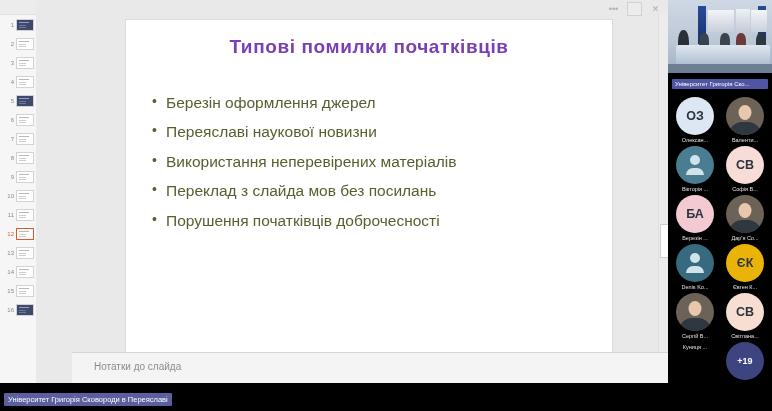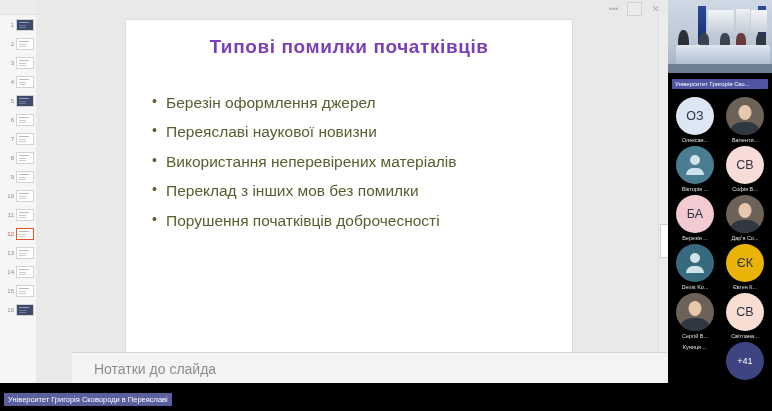--- a/index.html
+++ b/index.html
@@ -119,20 +119,21 @@
     background: #f0f0f0;
   }
 
   .slide {
     position: absolute;
     left: 90px; top: 20px;
     width: 446px; height: 332px;
     background: #ffffff;
     box-shadow: 0 0 0 1px #dcdcdc;
     overflow: hidden;
+    padding-left: 40px;
   }
   .slide-title {
     position: absolute;
     top: 16px; left: 0; right: 0;
     text-align: center;
     font-size: 19px;
     font-weight: bold;
     color: #7b3fb5;
     letter-spacing: .6px;
     white-space: nowrap;
@@ -179,21 +180,21 @@
   .notes {
     position: absolute;
     left: 36px; right: 0;
     bottom: 0; height: 30px;
     background: #f4f4f4;
     border-top: 1px solid #d6d6d6;
   }
   .notes-text {
     position: absolute;
     left: 22px; top: 8px;
-    font-size: 14px;
+    font-size: 10px;
     color: #8d8d8d;
   }
 
   
   .conf-panel {
     position: absolute;
     right: 0; top: 0;
     width: 104px; height: 411px;
     background: #000000;
   }
@@ -260,21 +261,21 @@
     align-items: center;
     justify-content: flex-start;
   }
   .avatar {
     width: 38px; height: 38px;
     border-radius: 50%;
     display: flex;
     align-items: center;
     justify-content: center;
     font-size: 12.5px;
-    font-weight: normal;
+    font-weight: bold;
     color: #2d3340;
     overflow: hidden;
     position: relative;
   }
   .avatar.photo { background: #6d6257; }
   .avatar.icon-av {
     background: #4b7d92;
   }
   .avatar .silhouette-head {
     position: absolute;
@@ -436,21 +437,21 @@
             <div class="bullet">
               <span class="dot">•</span>
               <span class="txt">Переяславі наукової новизни</span>
             </div>
             <div class="bullet">
               <span class="dot">•</span>
               <span class="txt">Використання неперевірених матеріалів</span>
             </div>
             <div class="bullet">
               <span class="dot">•</span>
-              <span class="txt">Переклад з інших мов без помилки</span>
+              <span class="txt">Переклад з слайда мов без посилань</span>
             </div>
             <div class="bullet">
               <span class="dot">•</span>
               <span class="txt">Порушення початківців доброчесності</span>
             </div>
           </div>
       </div>
 
       <div class="v-scroll">
         <div class="thumb"></div>
@@ -539,18 +540,18 @@
           <div class="p-name">Сергій В...</div>
         </div>
         <div class="p-cell">
           <div class="avatar" style="background: rgb(248, 221, 211);">СВ</div>
           <div class="p-name">Світлана...</div>
         </div>
         <div class="p-cell">
           <div class="p-name">Куниця ...</div>
         </div>
         <div class="p-cell">
-          <div class="avatar" style="background: rgb(61, 68, 128); color: rgb(255, 255, 255); font-size: 9px;">+41</div>
+          <div class="avatar" style="background: rgb(61, 68, 128); color: rgb(255, 255, 255); font-size: 9px;">+19</div>
         </div>
       </div>
   </div>
 
 </div>
 
 </body></html>

